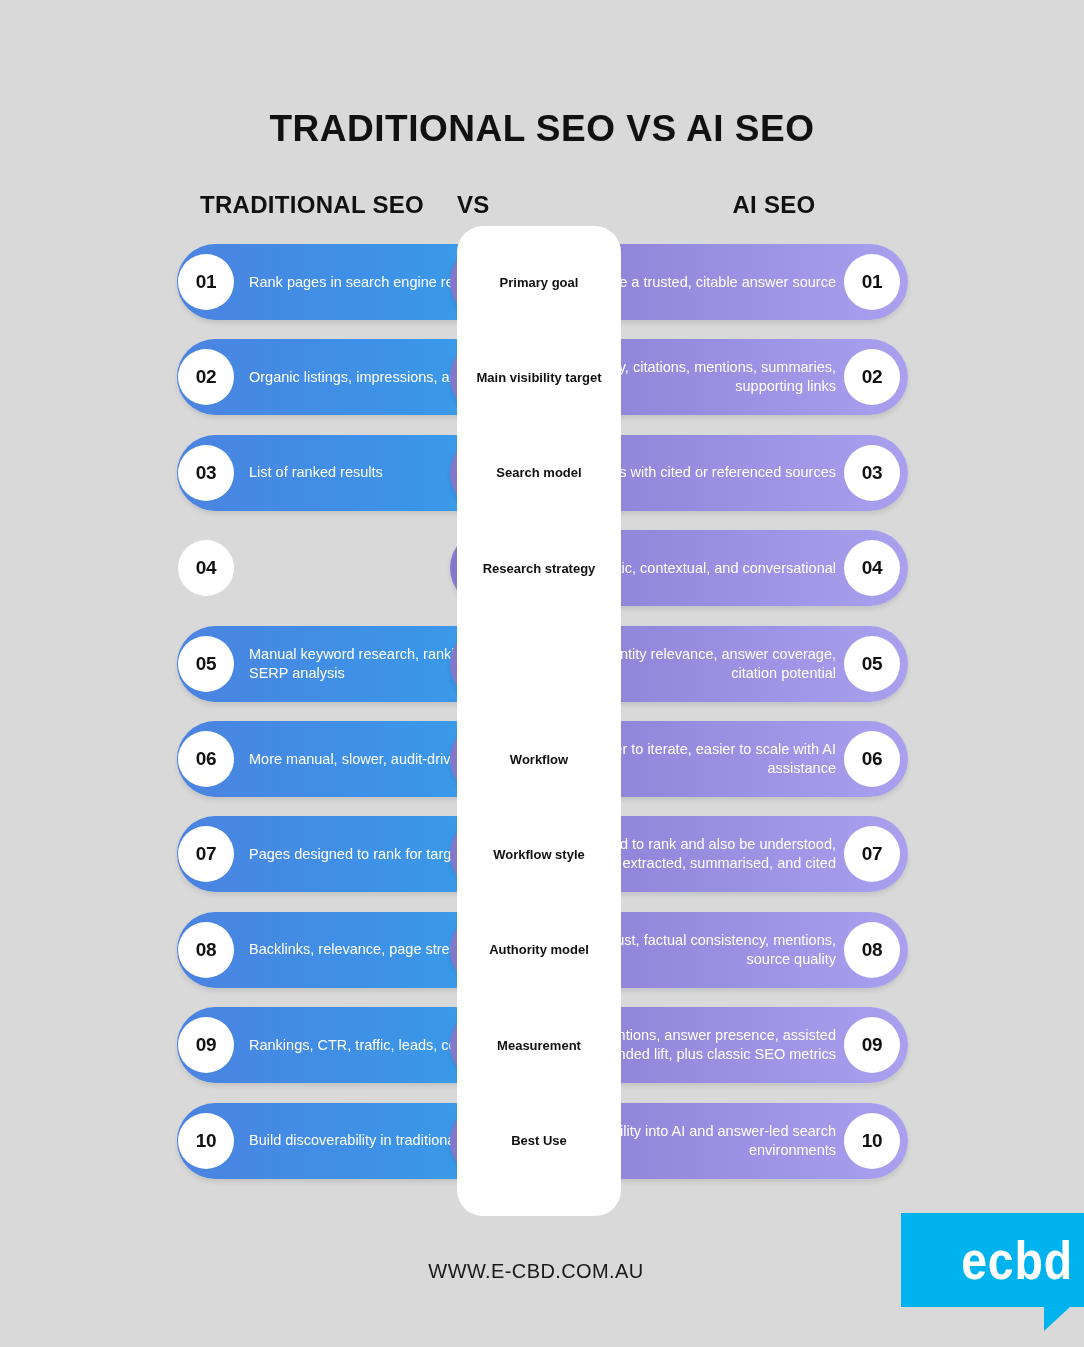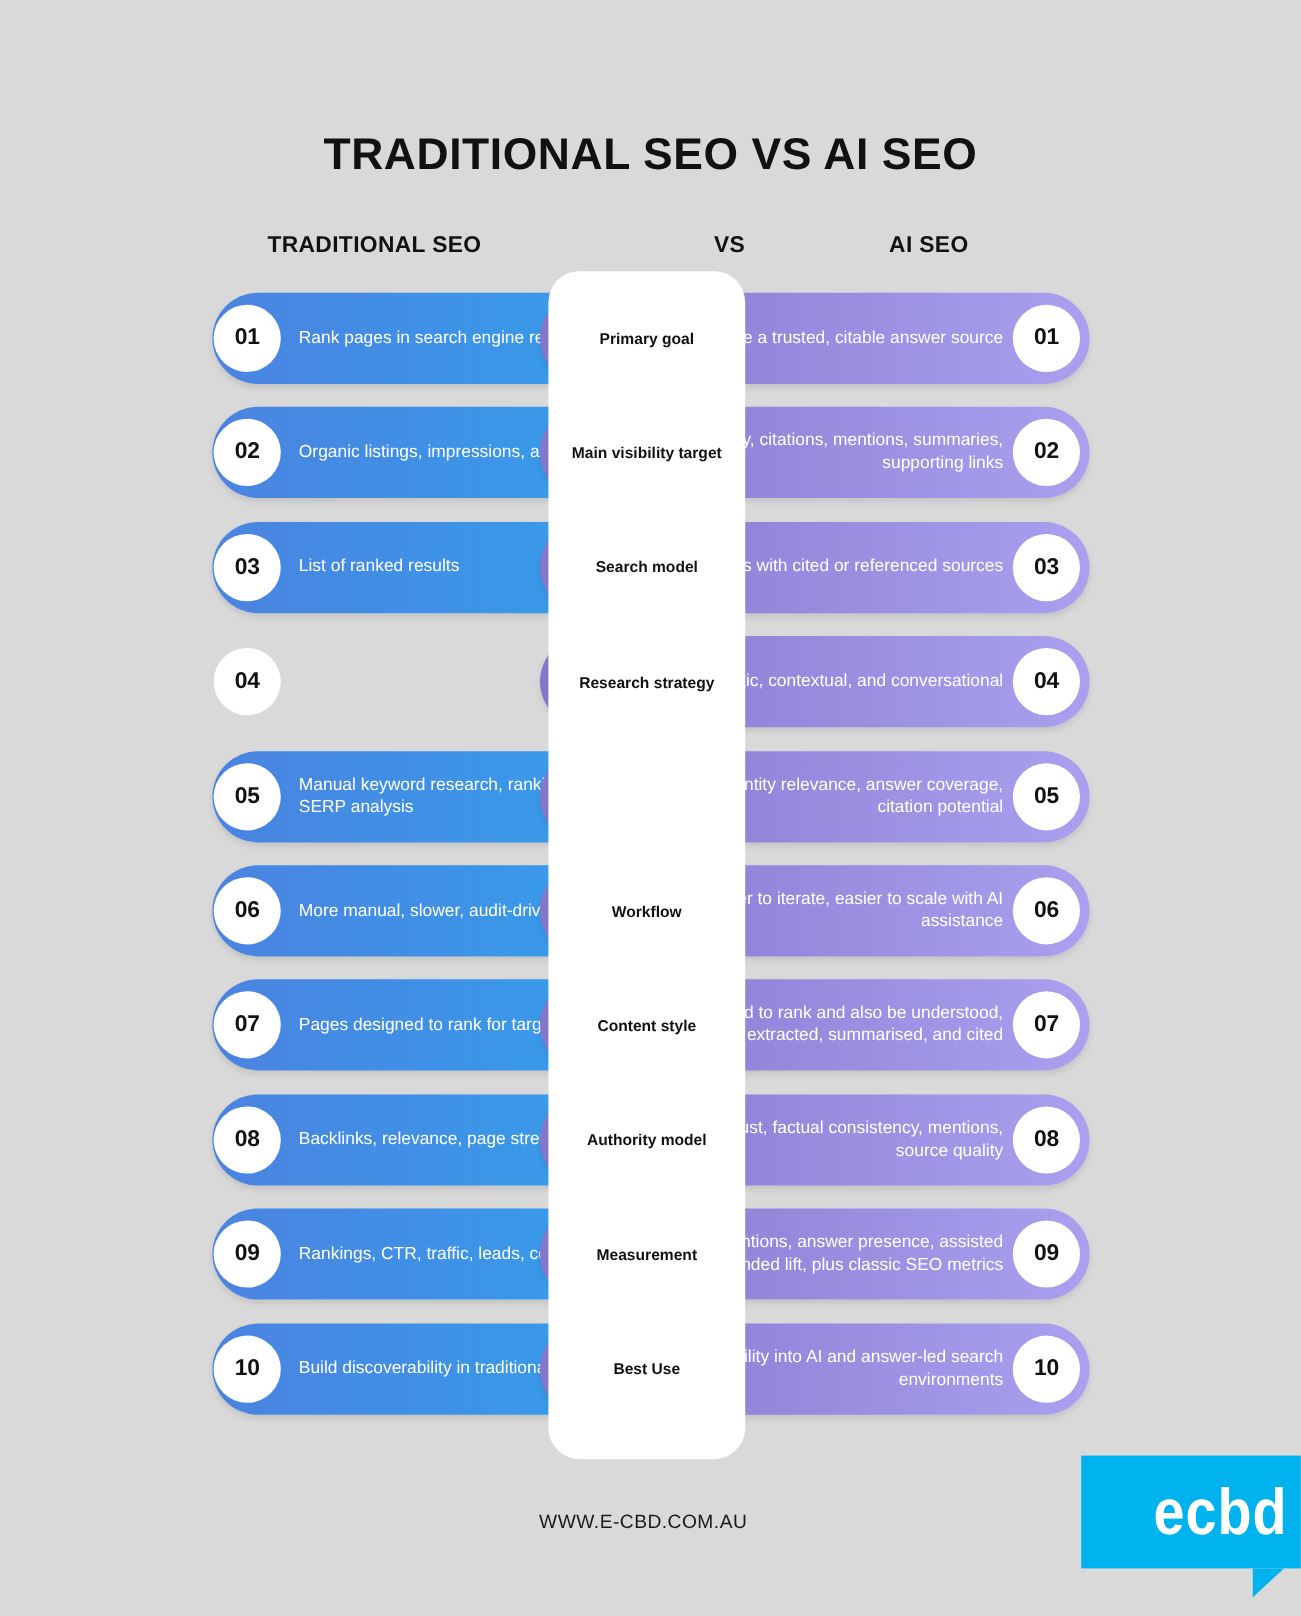--- a/index.html
+++ b/index.html
@@ -31,29 +31,29 @@
     font-size: 37px;
     font-weight: 700;
     letter-spacing: 0.5px;
     color: #111111;
     line-height: 46px;
   }
 
   
   .col-head {
     position: absolute;
-    font-size: 19px;
+    font-size: 24px;
     font-weight: 700;
     color: #111111;
     letter-spacing: 0.3px;
     top: 193px;
     line-height: 24px;
   }
   .col-head.left  { left: 177px;  width: 270px; text-align: center; }
-  .col-head.mid   { left: 457px;  width: 164px; text-align: right; }
+  .col-head.mid   { left: 457px;  width: 164px; text-align: left; }
   .col-head.right { left: 640px;  width: 268px; text-align: center; }
 
   
   .center-card {
     position: absolute;
     left: 457px;
     top: 226px;
     width: 164px;
     height: 990px;
     background: #ffffff;
@@ -152,21 +152,21 @@
     box-sizing: border-box;
   }
 
   
   .footer-url {
     position: absolute;
     top: 1260px;
     left: 0;
     width: 1072px;
     text-align: center;
-    font-size: 16px;
+    font-size: 20px;
     letter-spacing: 0.4px;
     color: #1a1a1a;
   }
 
   .logo {
     position: absolute;
     left: 901px;
     top: 1213px;
     width: 200px;
     height: 94px;
@@ -288,21 +288,21 @@
       </div>
       <div class="row" style="top: 816.4px;">
         <div class="pill left">
           <div class="pill-text">Pages designed to rank for targeted searches</div>
         </div>
         <div class="pill right">
           <div class="pill-text">Pages designed to rank and also be understood, extracted, summarised, and cited</div>
         </div>
         <div class="badge left">07</div>
         <div class="badge right">07</div>
-        <div class="mid-label">Content style</div>
+        <div class="mid-label">Workflow style</div>
       </div>
       <div class="row" style="top: 911.8px;">
         <div class="pill left">
           <div class="pill-text">Backlinks, relevance, page strength, domain authority</div>
         </div>
         <div class="pill right">
           <div class="pill-text">Authority, clarity, trust, factual consistency, mentions, source quality</div>
         </div>
         <div class="badge left">08</div>
         <div class="badge right">08</div>

